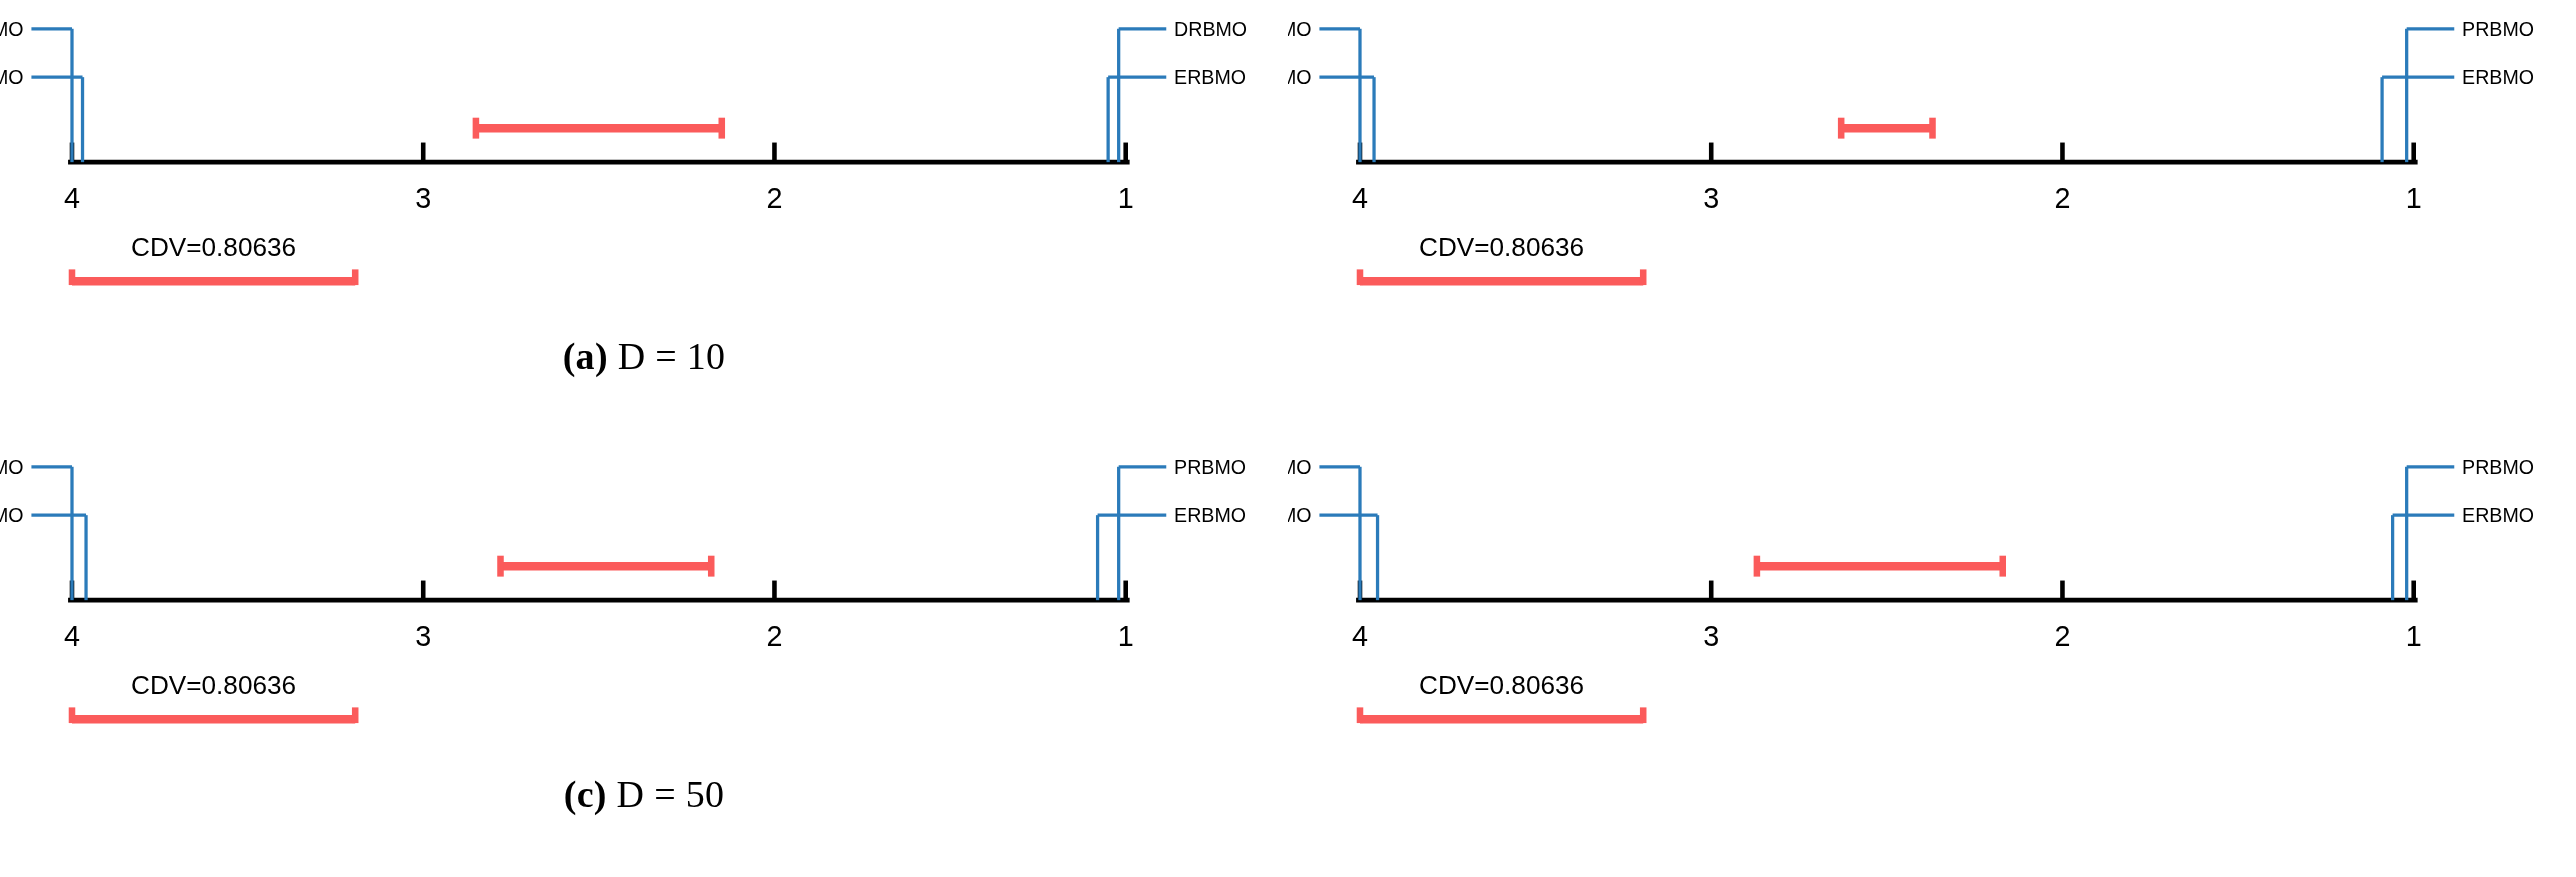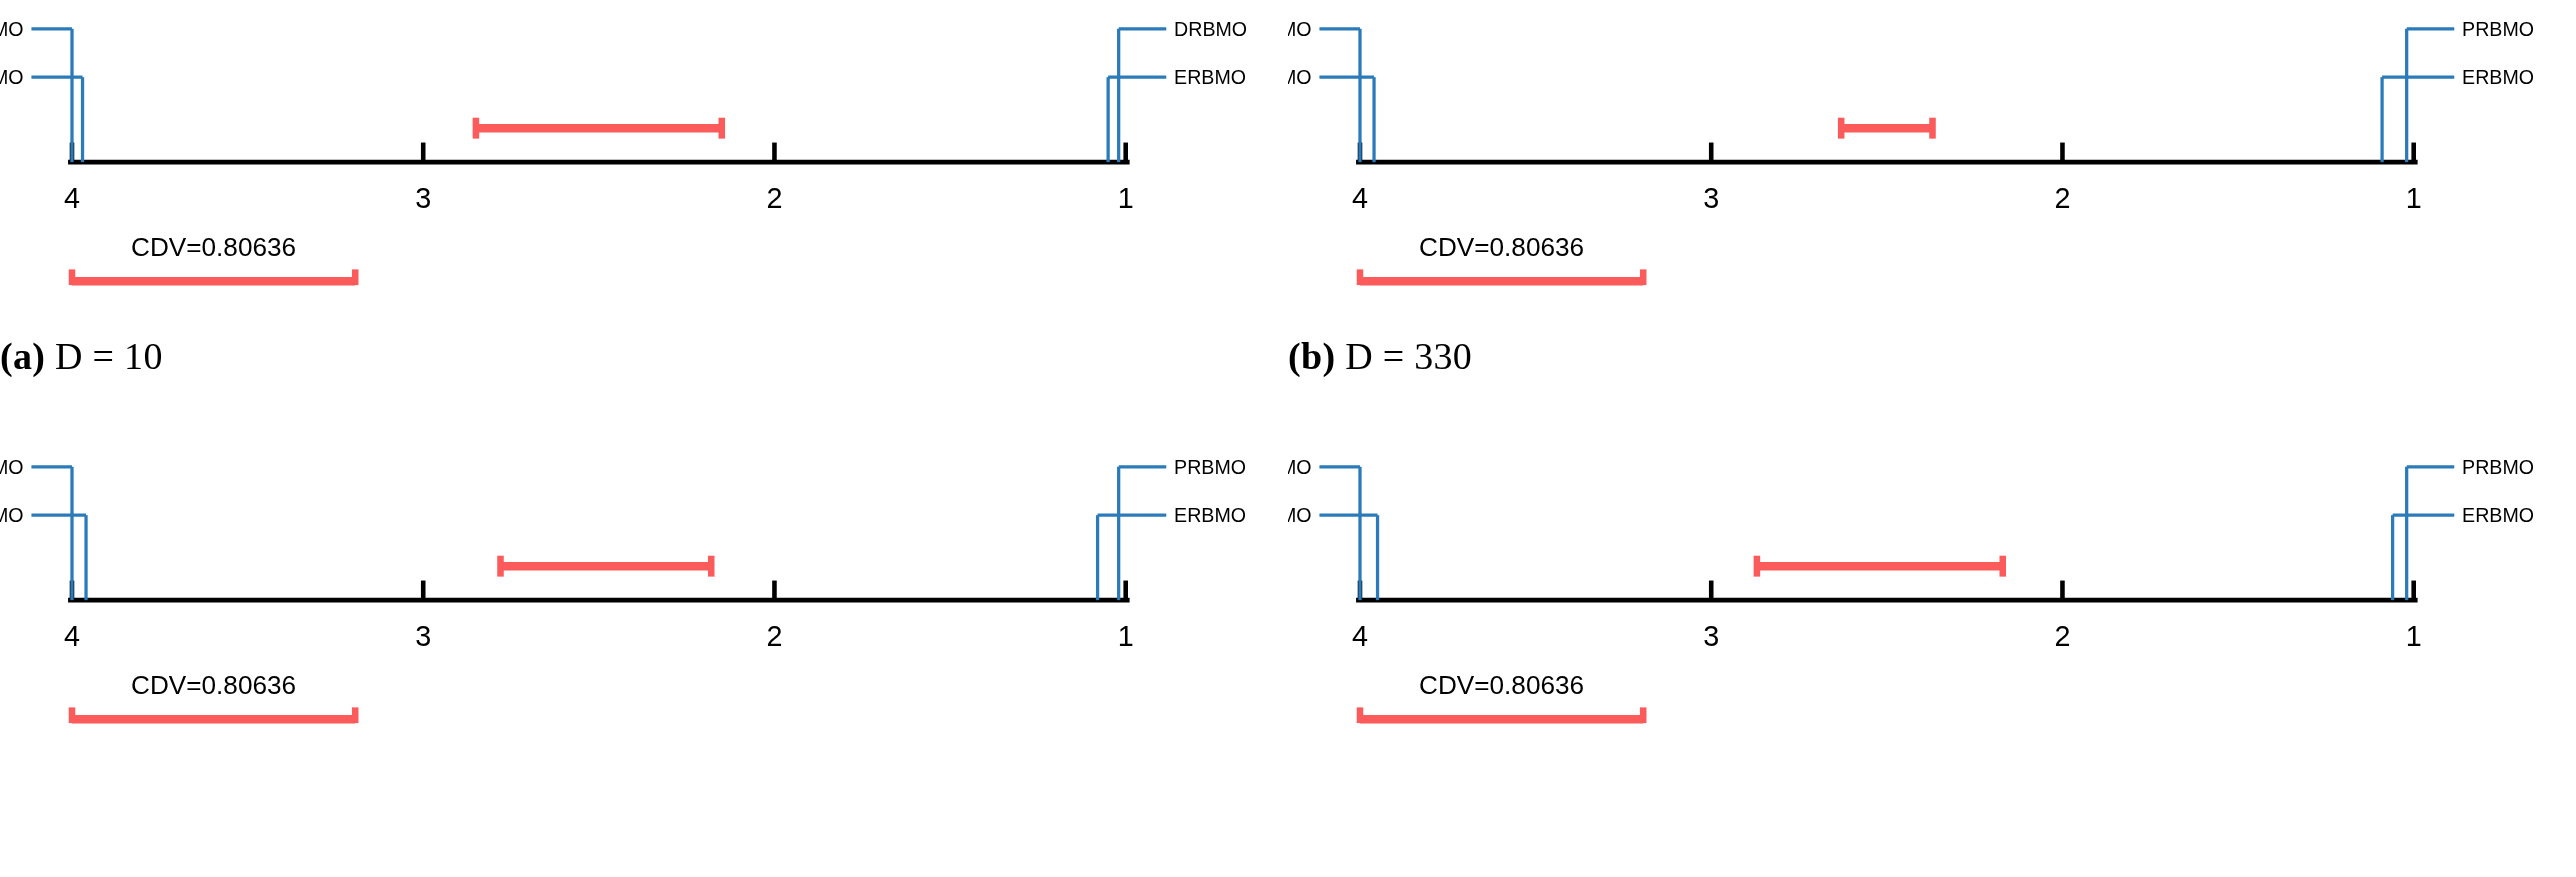--- a/index.html
+++ b/index.html
@@ -34,20 +34,21 @@
     left: 0;
     top: 0;
     width: 1288px;
     height: 340px;
   }
   .caption {
     position: absolute;
     left: 0;
     top: 334px;
     width: 1288px;
+    text-align: center;
     font-family: "Liberation Serif", serif;
     font-size: 38px;
     color: #000000;
     letter-spacing: 0.3px;
     white-space: nowrap;
   }
   .caption .cap-tag {
     font-weight: bold;
   }
   .caption .cap-text {
@@ -136,24 +137,20 @@
           <text x="1794" y="129" fill="#000000" text-anchor="start" font-size="30" font-family="&quot;Liberation Sans&quot;, sans-serif">ERBMO</text>
         </g>
         <line x1="845.2333333333335" y1="196" x2="984.7666666666667" y2="196" stroke="#fb5b5b" stroke-width="13" stroke-linecap="butt"></line>
         <line x1="845.2333333333335" y1="180" x2="845.2333333333335" y2="212" stroke="#fb5b5b" stroke-width="10"></line>
         <line x1="984.7666666666667" y1="180" x2="984.7666666666667" y2="212" stroke="#fb5b5b" stroke-width="10"></line>
         <text x="326.3732666666666" y="392" fill="#000000" text-anchor="middle" font-size="40" font-family="&quot;Liberation Sans&quot;, sans-serif">CDV=0.80636</text>
         <line x1="110" y1="430" x2="542.7465333333332" y2="430" stroke="#fb5b5b" stroke-width="13"></line>
         <line x1="110" y1="412" x2="110" y2="436" stroke="#fb5b5b" stroke-width="10"></line>
         <line x1="542.7465333333332" y1="412" x2="542.7465333333332" y2="436" stroke="#fb5b5b" stroke-width="10"></line>
       </svg>
-    <div class="caption">
-      <span class="cap-tag">(b)</span>
-      <span class="cap-text">D = 330</span>
-    </div>
   </div>
 
   <div class="panel panel-c">
     <svg class="cd-svg" viewBox="0 0 1968 520" preserveAspectRatio="none">
         <line x1="104" y1="248" x2="1726" y2="248" stroke="#000000" stroke-width="7"></line>
         <line x1="110" y1="248" x2="110" y2="218" stroke="#000000" stroke-width="7"></line>
         <text x="110" y="318" fill="#000000" text-anchor="middle" font-size="44" font-family="&quot;Liberation Sans&quot;, sans-serif">4</text>
         <line x1="646.6666666666666" y1="248" x2="646.6666666666666" y2="218" stroke="#000000" stroke-width="7"></line>
         <text x="646.6666666666666" y="318" fill="#000000" text-anchor="middle" font-size="44" font-family="&quot;Liberation Sans&quot;, sans-serif">3</text>
         <line x1="1183.3333333333333" y1="248" x2="1183.3333333333333" y2="218" stroke="#000000" stroke-width="7"></line>
@@ -181,20 +178,24 @@
           <text x="1794" y="129" fill="#000000" text-anchor="start" font-size="30" font-family="&quot;Liberation Sans&quot;, sans-serif">ERBMO</text>
         </g>
         <line x1="764.7333333333335" y1="196" x2="1086.7333333333331" y2="196" stroke="#fb5b5b" stroke-width="13" stroke-linecap="butt"></line>
         <line x1="764.7333333333335" y1="180" x2="764.7333333333335" y2="212" stroke="#fb5b5b" stroke-width="10"></line>
         <line x1="1086.7333333333331" y1="180" x2="1086.7333333333331" y2="212" stroke="#fb5b5b" stroke-width="10"></line>
         <text x="326.3732666666666" y="392" fill="#000000" text-anchor="middle" font-size="40" font-family="&quot;Liberation Sans&quot;, sans-serif">CDV=0.80636</text>
         <line x1="110" y1="430" x2="542.7465333333332" y2="430" stroke="#fb5b5b" stroke-width="13"></line>
         <line x1="110" y1="412" x2="110" y2="436" stroke="#fb5b5b" stroke-width="10"></line>
         <line x1="542.7465333333332" y1="412" x2="542.7465333333332" y2="436" stroke="#fb5b5b" stroke-width="10"></line>
       </svg>
+    <div class="caption">
+      <span class="cap-tag">(c)</span>
+      <span class="cap-text">D = 50</span>
+    </div>
   </div>
 
   <div class="panel panel-d">
     <svg class="cd-svg" viewBox="0 0 1968 520" preserveAspectRatio="none">
         <line x1="104" y1="248" x2="1726" y2="248" stroke="#000000" stroke-width="7"></line>
         <line x1="110" y1="248" x2="110" y2="218" stroke="#000000" stroke-width="7"></line>
         <text x="110" y="318" fill="#000000" text-anchor="middle" font-size="44" font-family="&quot;Liberation Sans&quot;, sans-serif">4</text>
         <line x1="646.6666666666666" y1="248" x2="646.6666666666666" y2="218" stroke="#000000" stroke-width="7"></line>
         <text x="646.6666666666666" y="318" fill="#000000" text-anchor="middle" font-size="44" font-family="&quot;Liberation Sans&quot;, sans-serif">3</text>
         <line x1="1183.3333333333333" y1="248" x2="1183.3333333333333" y2="218" stroke="#000000" stroke-width="7"></line>

